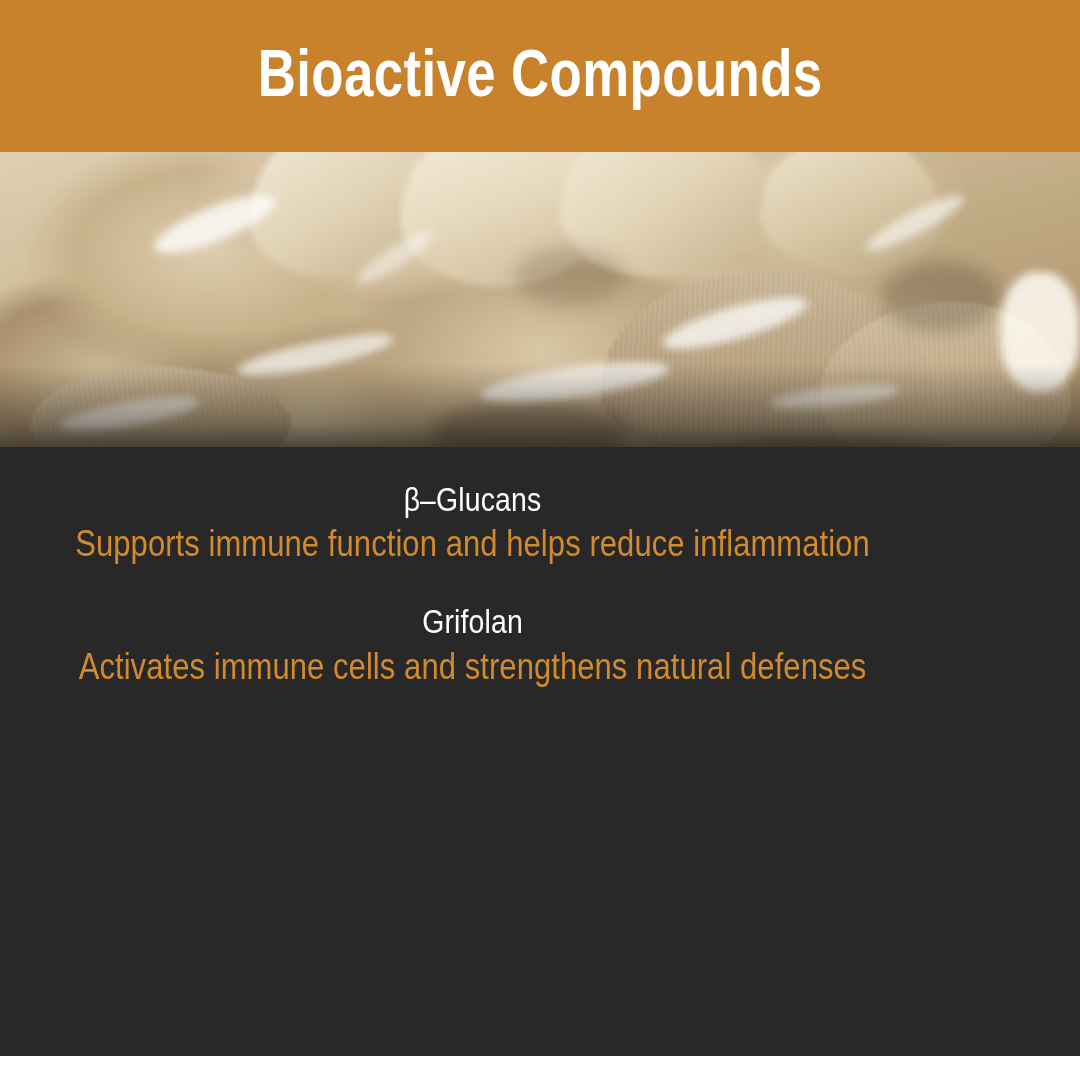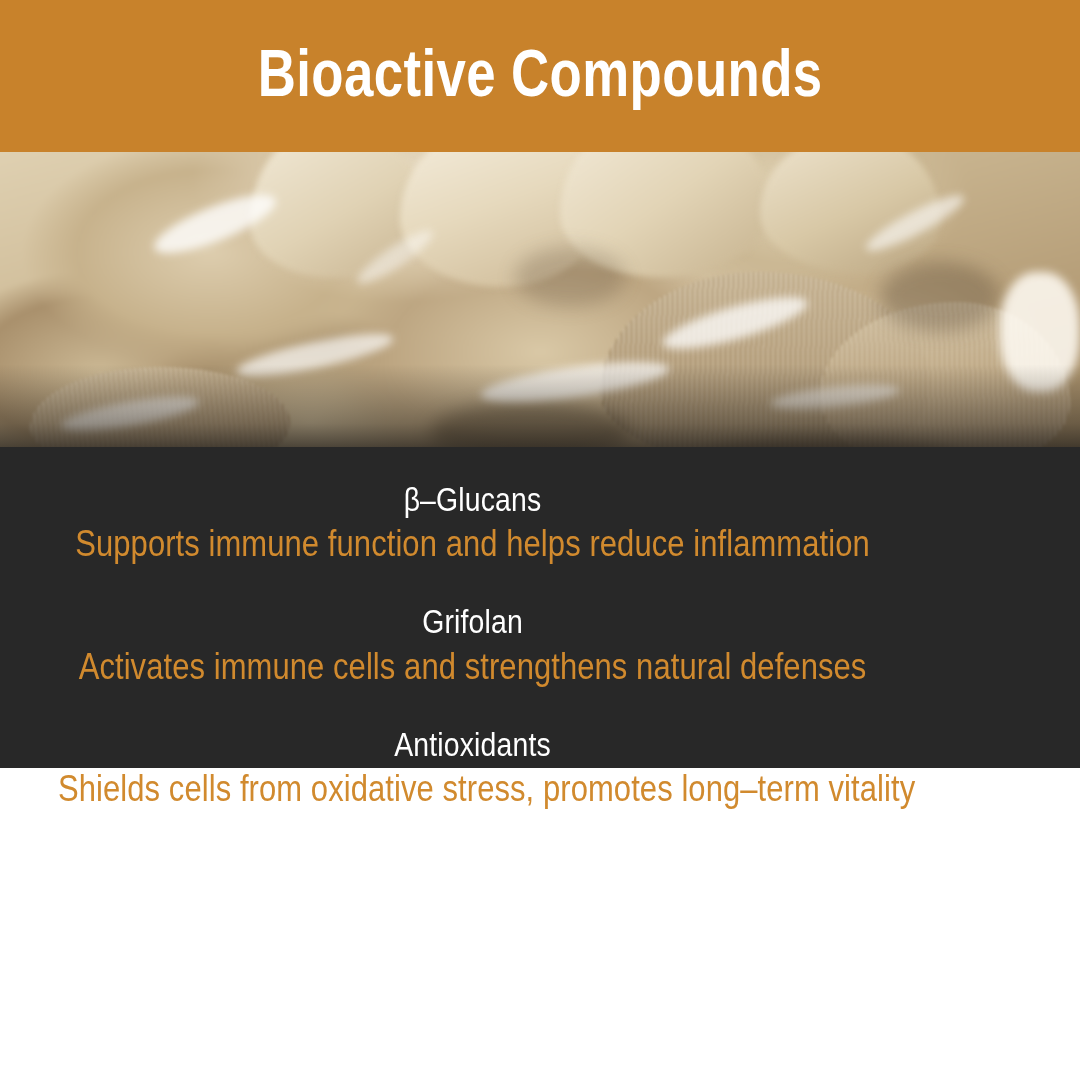--- a/index.html
+++ b/index.html
@@ -5,21 +5,21 @@
   * { margin:0; padding:0; box-sizing:border-box; }
 
   html, body {
     width:1080px; height:1080px;
     overflow:hidden;
     font-family:"Liberation Sans", sans-serif;
   }
 
   #card {
     position:relative;
-    width:1080px; height:768px;
+    width:1080px; height:1056px;
     background:#282828;
   }
 
   
   #header {
     position:absolute; left:0; top:0;
     width:1080px; height:152px;
     background:#c8822b;
     display:flex; align-items:center; justify-content:center;
   }
@@ -235,19 +235,15 @@
       <div class="entry-desc">Supports immune function and helps reduce inflammation</div>
     </div>
 
 
     <div class="entry">
       <div class="entry-name">Grifolan</div>
       <div class="entry-desc">Activates immune cells and strengthens natural defenses</div>
     </div>
 
 
-    <div class="entry">
-      <div class="entry-name">Antioxidants</div>
-      <div class="entry-desc">Shields cells from oxidative stress, promotes long–term vitality</div>
-    </div>
 
   </div>
 </div>
 
 </body></html>

